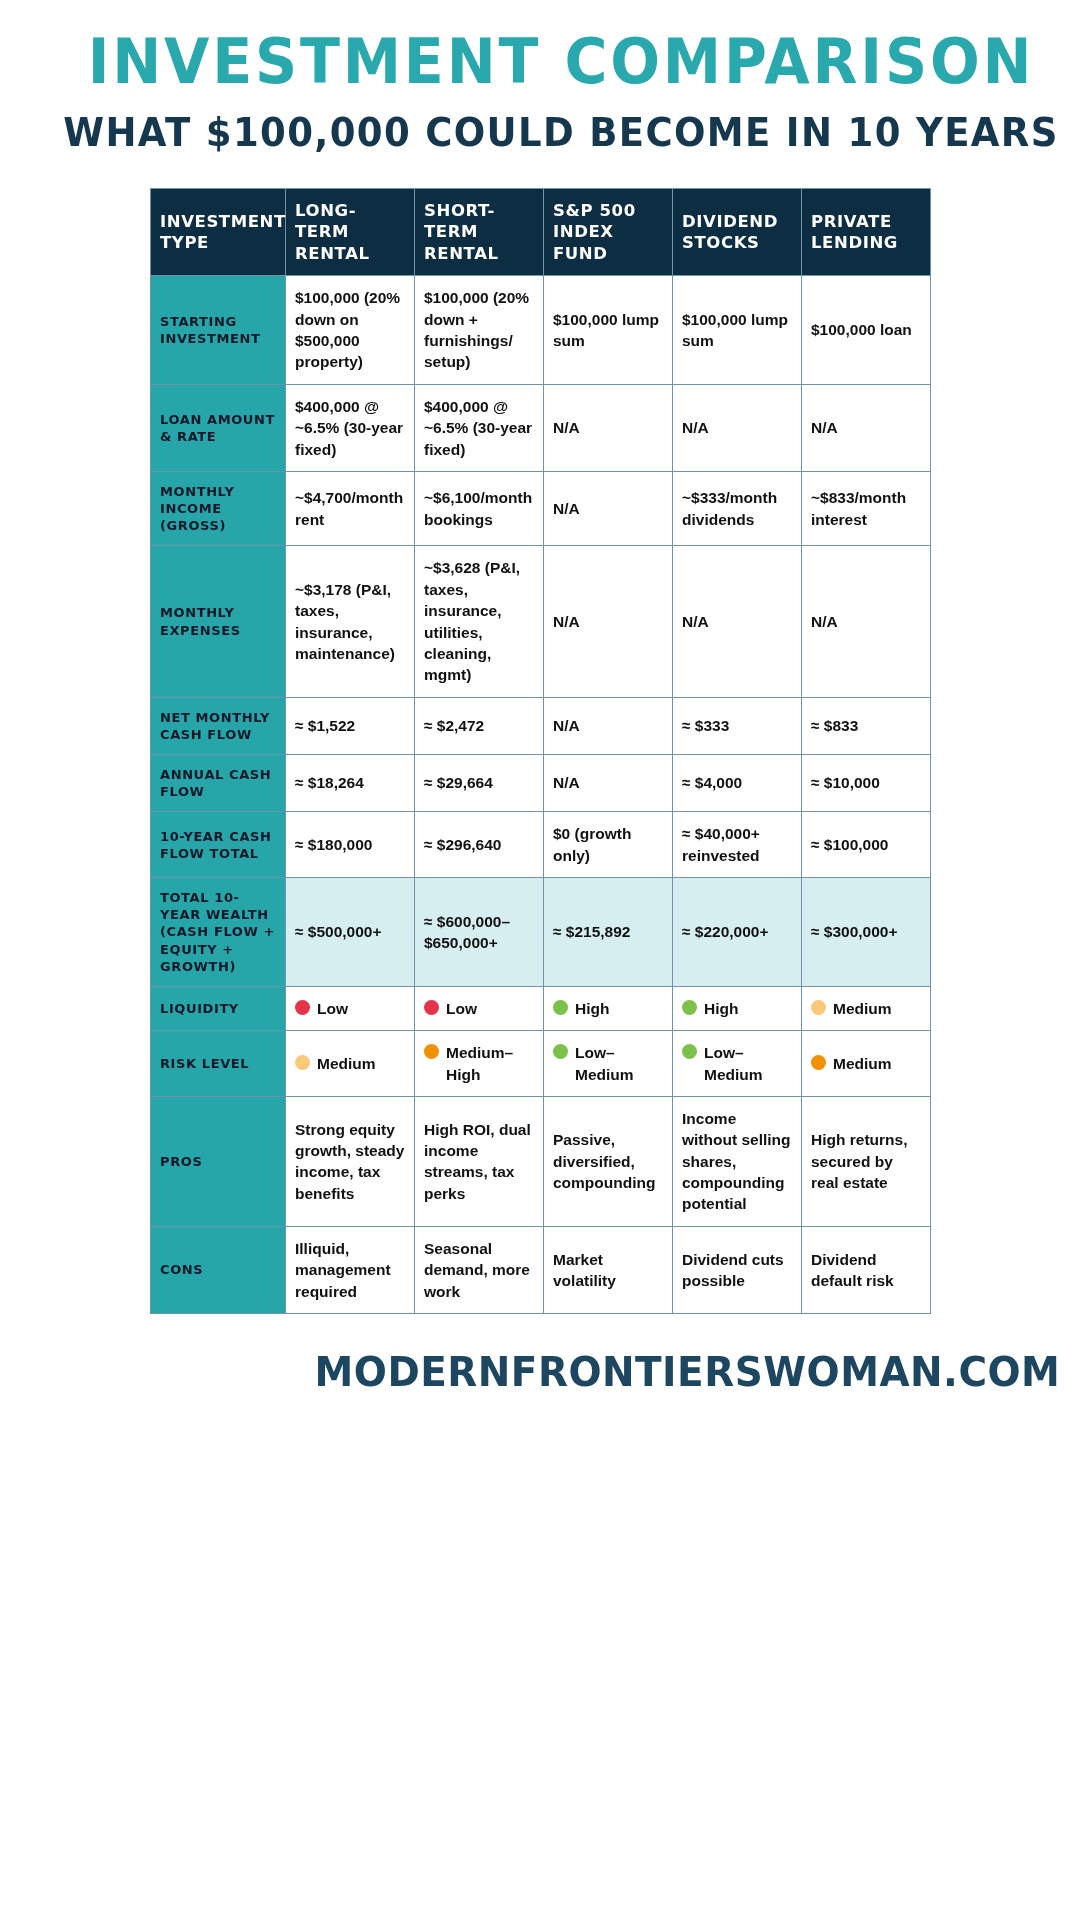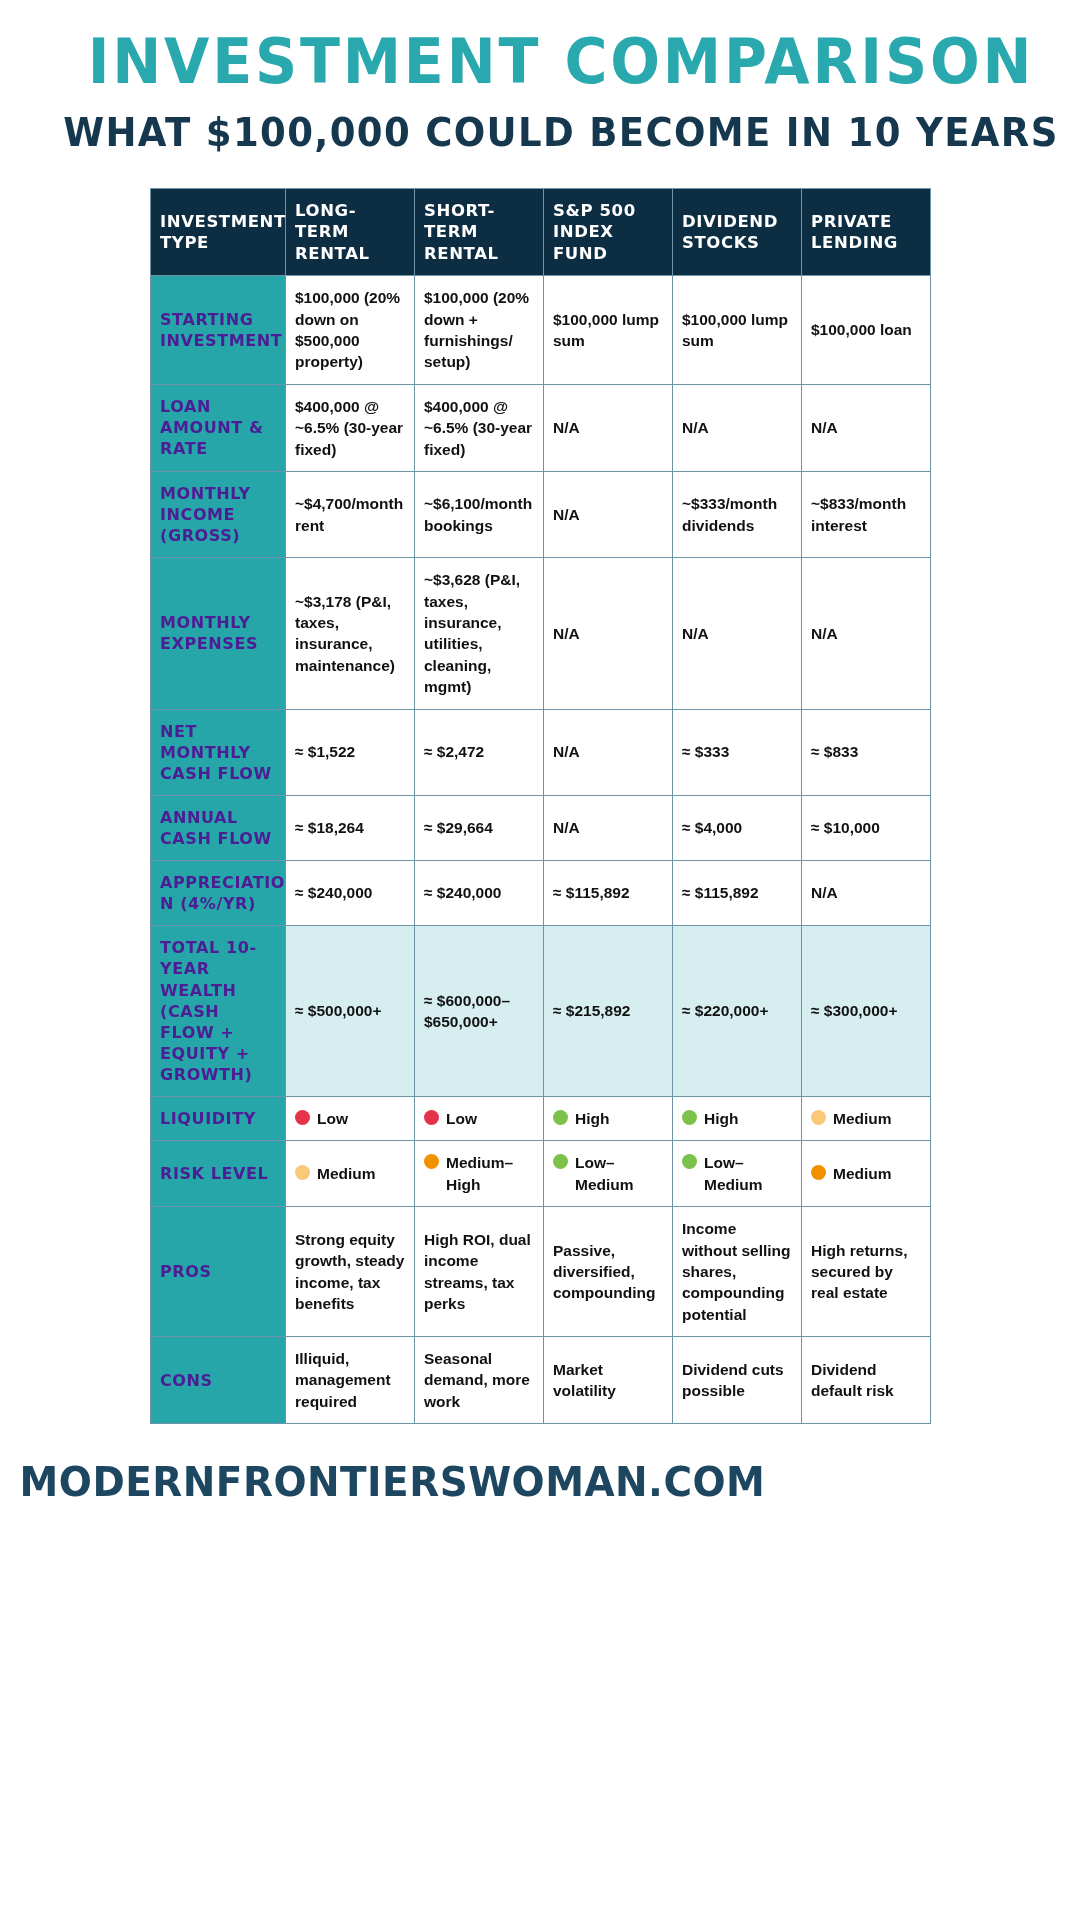--- a/index.html
+++ b/index.html
@@ -85,24 +85,24 @@
     text-align: left;
     vertical-align: top;
     padding: 20px 9px 22px 9px;
     line-height: 1.3;
     border: 1px solid #0d2d43;
   }
 
   
   td.rowlabel {
     background: #26a6a8;
-    color: #4c1d95;
-    font-family: "DejaVu Sans", sans-serif;
-    font-weight: bold;
-    font-size: 16px;
+    color: #0f172a;
+    font-family: "DejaVu Sans", sans-serif;
+    font-weight: bold;
+    font-size: 13px;
     letter-spacing: 0.6px;
     text-transform: uppercase;
     line-height: 1.32;
     border-color: #26a6a8;
     border-top-color: #8fb3c6;
     border-bottom-color: #8fb3c6;
     width: 135px;
   }
 
   
@@ -135,21 +135,21 @@
     flex: 0 0 auto;
     margin-top: 2px;
     display: inline-block;
   }
   .dot-label { display: inline-block; }
 
   
   .footer {
     margin-top: 34px;
     width: 100%;
-    text-align: left;
+    text-align: right;
   }
   .footer-text {
     font-family: "DejaVu Sans", sans-serif;
     font-weight: bold;
     font-size: 41px;
     letter-spacing: 0.5px;
     color: #1d4761;
     text-transform: uppercase;
     transform: scaleX(0.95);
     display: inline-block;
@@ -247,26 +247,26 @@
           </tr>
           <tr>
             <td class="rowlabel">ANNUAL CASH FLOW</td>
             <td class="cell">≈ $18,264</td>
             <td class="cell">≈ $29,664</td>
             <td class="cell">N/A</td>
             <td class="cell">≈ $4,000</td>
             <td class="cell">≈ $10,000</td>
           </tr>
           <tr>
-            <td class="rowlabel">APPRECIATIO N (4%/YR)</td>
-            <td class="cell">≈ $240,000</td>
-            <td class="cell">≈ $240,000</td>
-            <td class="cell">≈ $115,892</td>
-            <td class="cell">≈ $115,892</td>
-            <td class="cell">N/A</td>
+            <td class="rowlabel">10-YEAR CASH FLOW TOTAL</td>
+            <td class="cell">≈ $180,000</td>
+            <td class="cell">≈ $296,640</td>
+            <td class="cell">$0 (growth only)</td>
+            <td class="cell">≈ $40,000+ reinvested</td>
+            <td class="cell">≈ $100,000</td>
           </tr>
           <tr class="highlight">
             <td class="rowlabel">TOTAL 10-YEAR WEALTH (CASH FLOW + EQUITY + GROWTH)</td>
             <td class="cell">≈ $500,000+</td>
             <td class="cell">≈ $600,000–$650,000+</td>
             <td class="cell">≈ $215,892</td>
             <td class="cell">≈ $220,000+</td>
             <td class="cell">≈ $300,000+</td>
           </tr>
           <tr>

